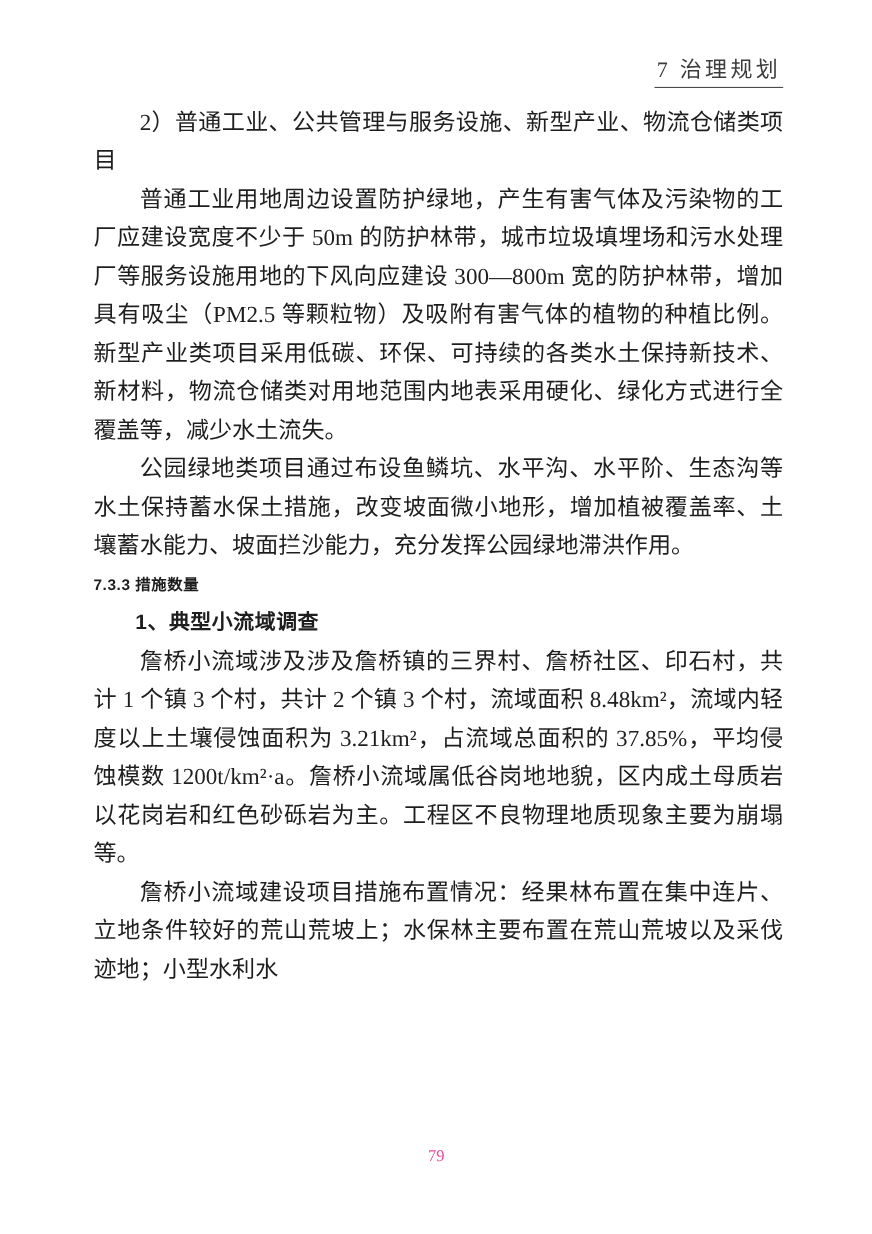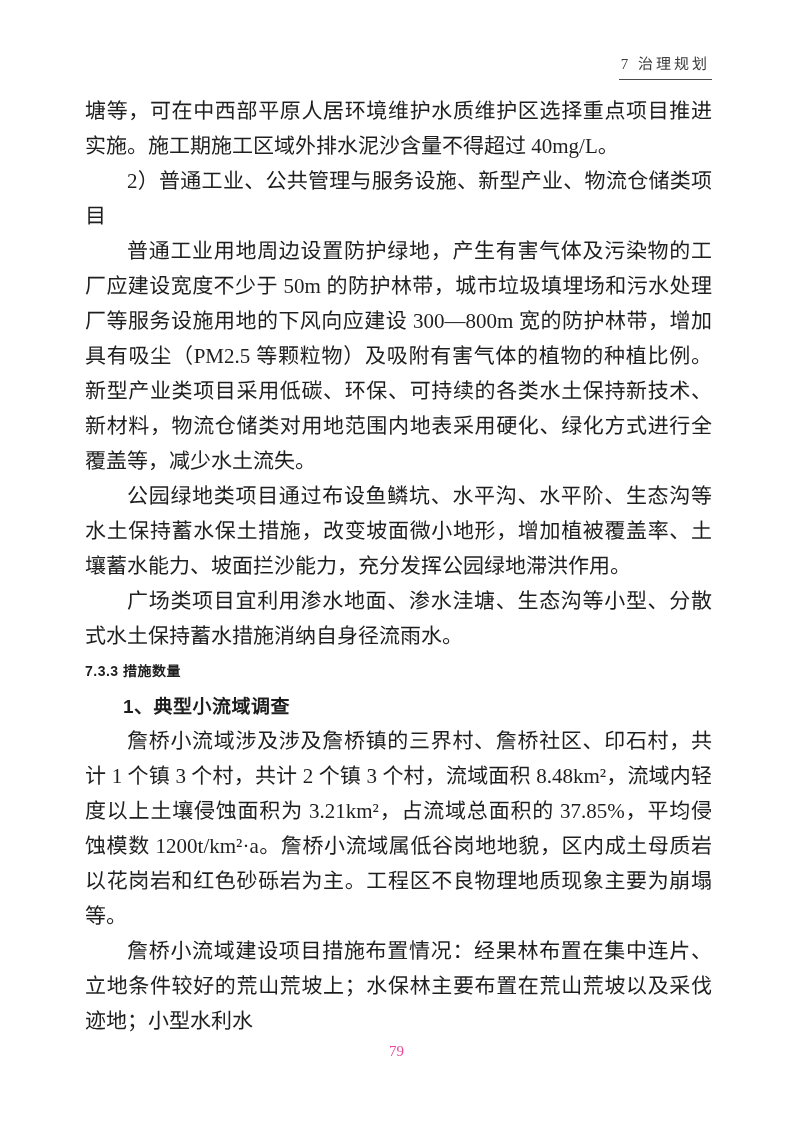--- a/index.html
+++ b/index.html
@@ -18,21 +18,21 @@
     box-sizing: border-box;
   }
   .page-header {
     position: absolute;
     top: 52px;
     right: 81px;
     text-align: right;
   }
   .header-chapter {
     display: inline-block;
-    font-size: 15px;
+    font-size: 20px;
     line-height: 24px;
     color: #3c3c3c;
     letter-spacing: 3px;
     border-bottom: 1.5px solid #4a4a4a;
     padding: 0 2px 3px 2px;
     font-family: "Liberation Serif", "DejaVu Serif", serif;
     margin-left: 47px;
   }
   .doc-body {
     position: absolute;
@@ -81,25 +81,23 @@
 </head>
 <body>
 
 <div class="page">
 
   <header class="page-header">
     <span class="header-chapter">7 治理规划</span>
   </header>
 
   <main class="doc-body">
-      <p class="para continuation">塘等，可在中西部平原人居环境维护水质维护区选择重点项目推进实施。施工期施工区域外排水泥沙含量不得超过 40mg/L。</p>
       <p class="para body">2）普通工业、公共管理与服务设施、新型产业、物流仓储类项目</p>
       <p class="para body">普通工业用地周边设置防护绿地，产生有害气体及污染物的工厂应建设宽度不少于 50m 的防护林带，城市垃圾填埋场和污水处理厂等服务设施用地的下风向应建设 300—800m 宽的防护林带，增加具有吸尘（PM2.5 等颗粒物）及吸附有害气体的植物的种植比例。新型产业类项目采用低碳、环保、可持续的各类水土保持新技术、新材料，物流仓储类对用地范围内地表采用硬化、绿化方式进行全覆盖等，减少水土流失。</p>
       <p class="para body">公园绿地类项目通过布设鱼鳞坑、水平沟、水平阶、生态沟等水土保持蓄水保土措施，改变坡面微小地形，增加植被覆盖率、土壤蓄水能力、坡面拦沙能力，充分发挥公园绿地滞洪作用。</p>
-      <p class="para body">广场类项目宜利用渗水地面、渗水洼塘、生态沟等小型、分散式水土保持蓄水措施消纳自身径流雨水。</p>
       <p class="para heading1">7.3.3 措施数量</p>
       <p class="para heading2">1、典型小流域调查</p>
       <p class="para body">詹桥小流域涉及涉及詹桥镇的三界村、詹桥社区、印石村，共计 1 个镇 3 个村，共计 2 个镇 3 个村，流域面积 8.48km²，流域内轻度以上土壤侵蚀面积为 3.21km²，占流域总面积的 37.85%，平均侵蚀模数 1200t/km²·a。詹桥小流域属低谷岗地地貌，区内成土母质岩以花岗岩和红色砂砾岩为主。工程区不良物理地质现象主要为崩塌等。</p>
       <p class="para body">詹桥小流域建设项目措施布置情况：经果林布置在集中连片、立地条件较好的荒山荒坡上；水保林主要布置在荒山荒坡以及采伐迹地；小型水利水</p>
     </main>
 
   <footer class="page-footer">
     <span>79</span>
   </footer>
 

